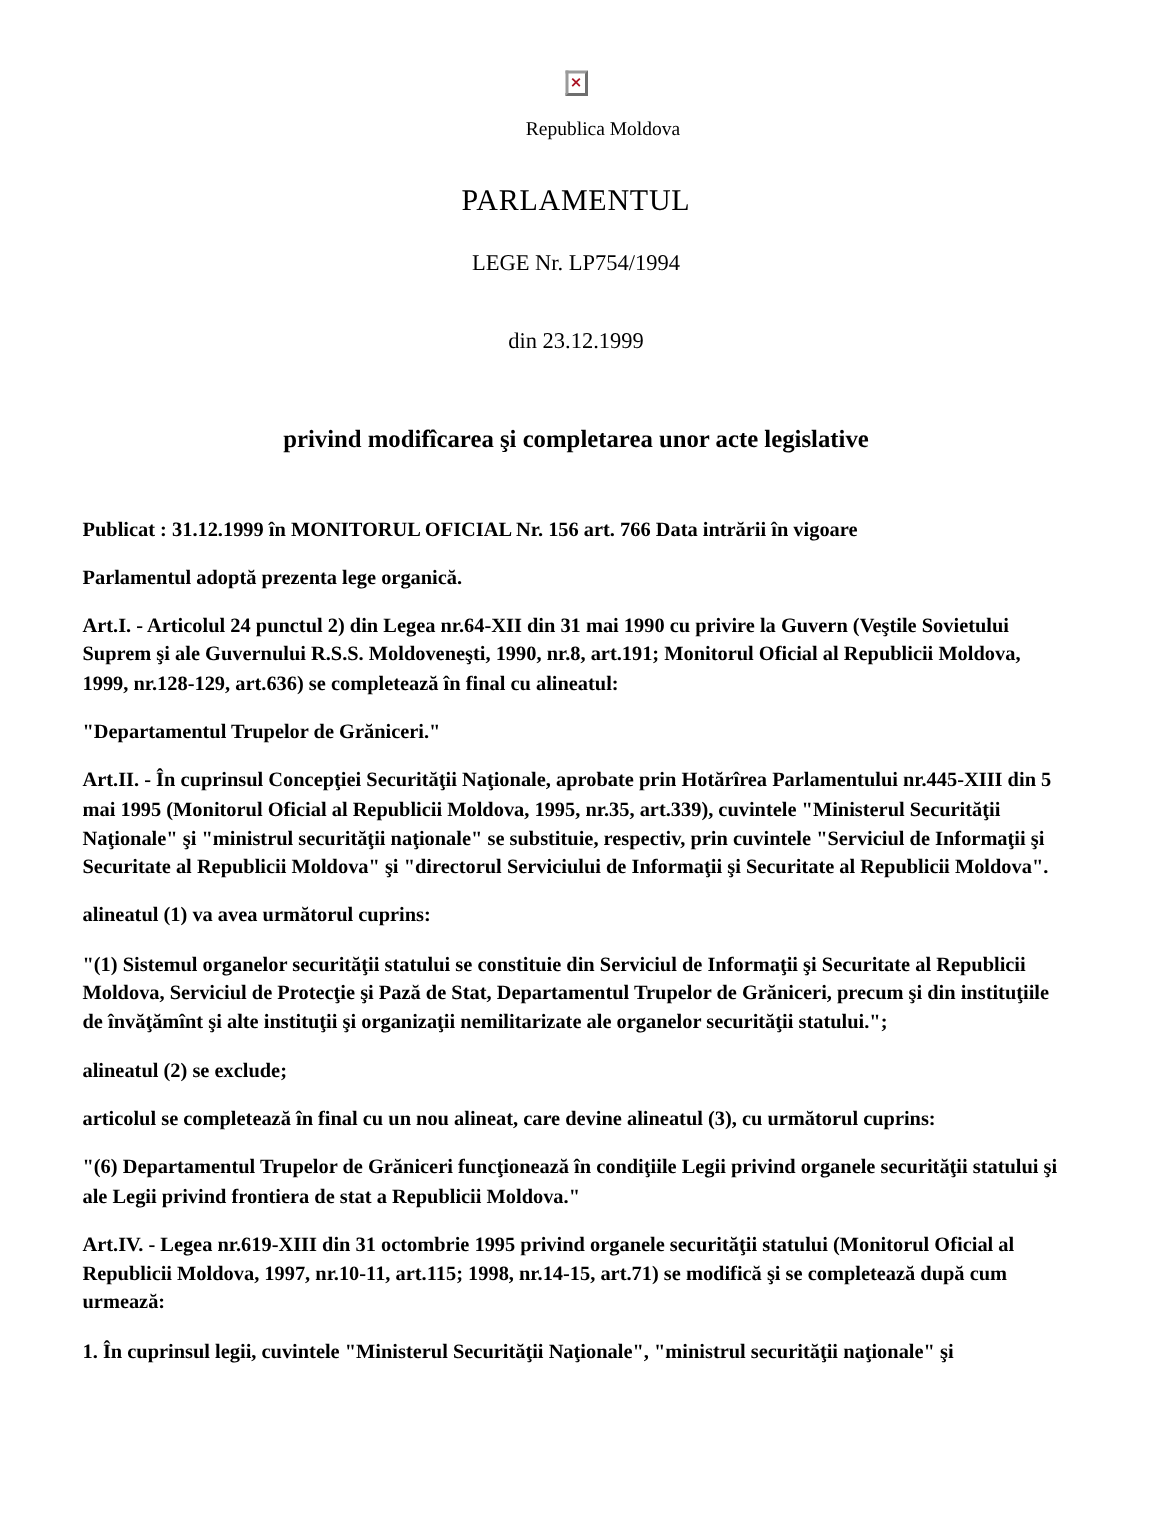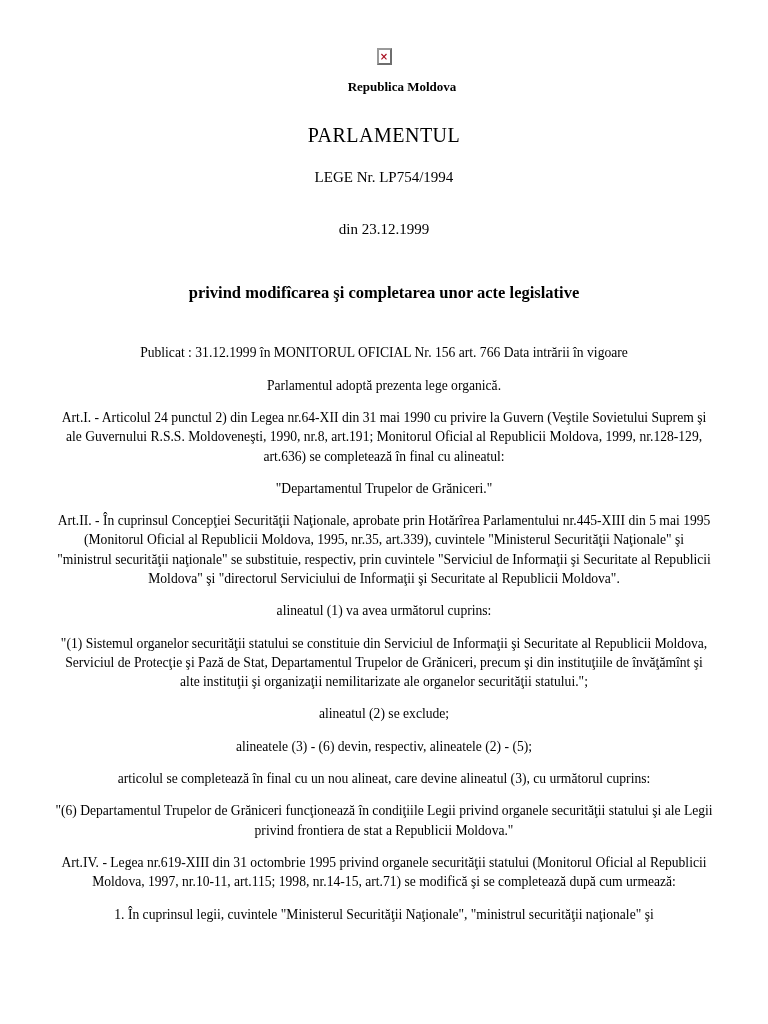--- a/index.html
+++ b/index.html
@@ -41,21 +41,21 @@
     font-family: "DejaVu Sans", sans-serif;
     font-size: 10px;
     font-weight: bold;
     color: #aa1122;
     display: block;
     text-align: center;
   }
   .country {
     margin-top: 14px;
     font-size: 13px;
-    font-weight: bold;
+    font-weight: normal;
     margin-left: 36px;
   }
   .institution {
     margin-top: 29px;
     font-size: 20px;
     letter-spacing: 0.5px;
   }
   .law-line {
     margin-top: 20px;
     font-size: 15px;
@@ -71,21 +71,22 @@
   }
   .doc-title {
     margin-top: 44px;
     font-size: 16.5px;
     font-weight: bold;
   }
   .doc-body {
     margin: 40px 55px 0 55px;
     font-size: 13.6px;
     line-height: 1.42;
-    text-align: center;
+    text-align: left;
+    font-weight: bold;
   }
   .doc-body p {
     margin: 0 0 13px 0;
   }
 </style>
 </head>
 <body>
 
 <div class="page">
 
@@ -100,20 +101,19 @@
 
   <div class="doc-body">
     <p>Publicat : 31.12.1999 în MONITORUL OFICIAL Nr. 156 art. 766 Data intrării în vigoare</p>
     <p>Parlamentul adoptă prezenta lege organică.</p>
     <p>Art.I. - Articolul 24 punctul 2) din Legea nr.64-XII din 31 mai 1990 cu privire la Guvern (Veştile Sovietului Suprem şi ale Guvernului R.S.S. Moldoveneşti, 1990, nr.8, art.191; Monitorul Oficial al Republicii Moldova, 1999, nr.128-129, art.636) se completează în final cu alineatul:</p>
     <p>"Departamentul Trupelor de Grăniceri."</p>
     <p>Art.II. - În cuprinsul Concepţiei Securităţii Naţionale, aprobate prin Hotărîrea Parlamentului nr.445-XIII din 5 mai 1995 (Monitorul Oficial al Republicii Moldova, 1995, nr.35, art.339), cuvintele "Ministerul Securităţii Naţionale" şi "ministrul securităţii naţionale" se substituie, respectiv, prin cuvintele "Serviciul de Informaţii şi Securitate al Republicii Moldova" şi "directorul Serviciului de Informaţii şi Securitate al Republicii Moldova".</p>
     <p>alineatul (1) va avea următorul cuprins:</p>
     <p>"(1) Sistemul organelor securităţii statului se constituie din Serviciul de Informaţii şi Securitate al Republicii Moldova, Serviciul de Protecţie şi Pază de Stat, Departamentul Trupelor de Grăniceri, precum şi din instituţiile de învăţămînt şi alte instituţii şi organizaţii nemilitarizate ale organelor securităţii statului.";</p>
     <p>alineatul (2) se exclude;</p>
-    <p>alineatele (3) - (6) devin, respectiv, alineatele (2) - (5);</p>
     <p>articolul se completează în final cu un nou alineat, care devine alineatul (3), cu următorul cuprins:</p>
     <p>"(6) Departamentul Trupelor de Grăniceri funcţionează în condiţiile Legii privind organele securităţii statului şi ale Legii privind frontiera de stat a Republicii Moldova."</p>
     <p>Art.IV. - Legea nr.619-XIII din 31 octombrie 1995 privind organele securităţii statului (Monitorul Oficial al Republicii Moldova, 1997, nr.10-11, art.115; 1998, nr.14-15, art.71) se modifică şi se completează după cum urmează:</p>
     <p>1. În cuprinsul legii, cuvintele "Ministerul Securităţii Naţionale", "ministrul securităţii naţionale" şi</p>
   </div>
 
 </div>
 
 </body></html>

